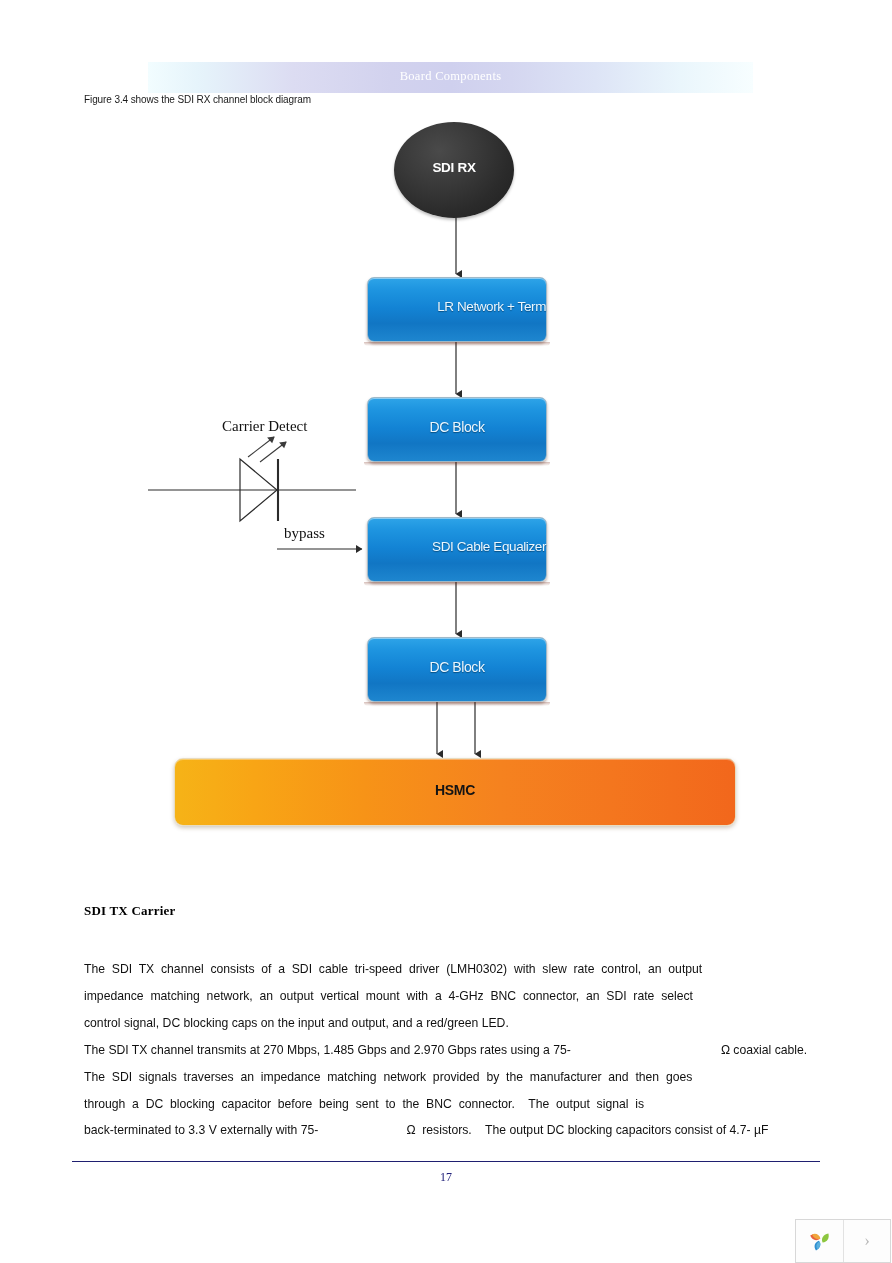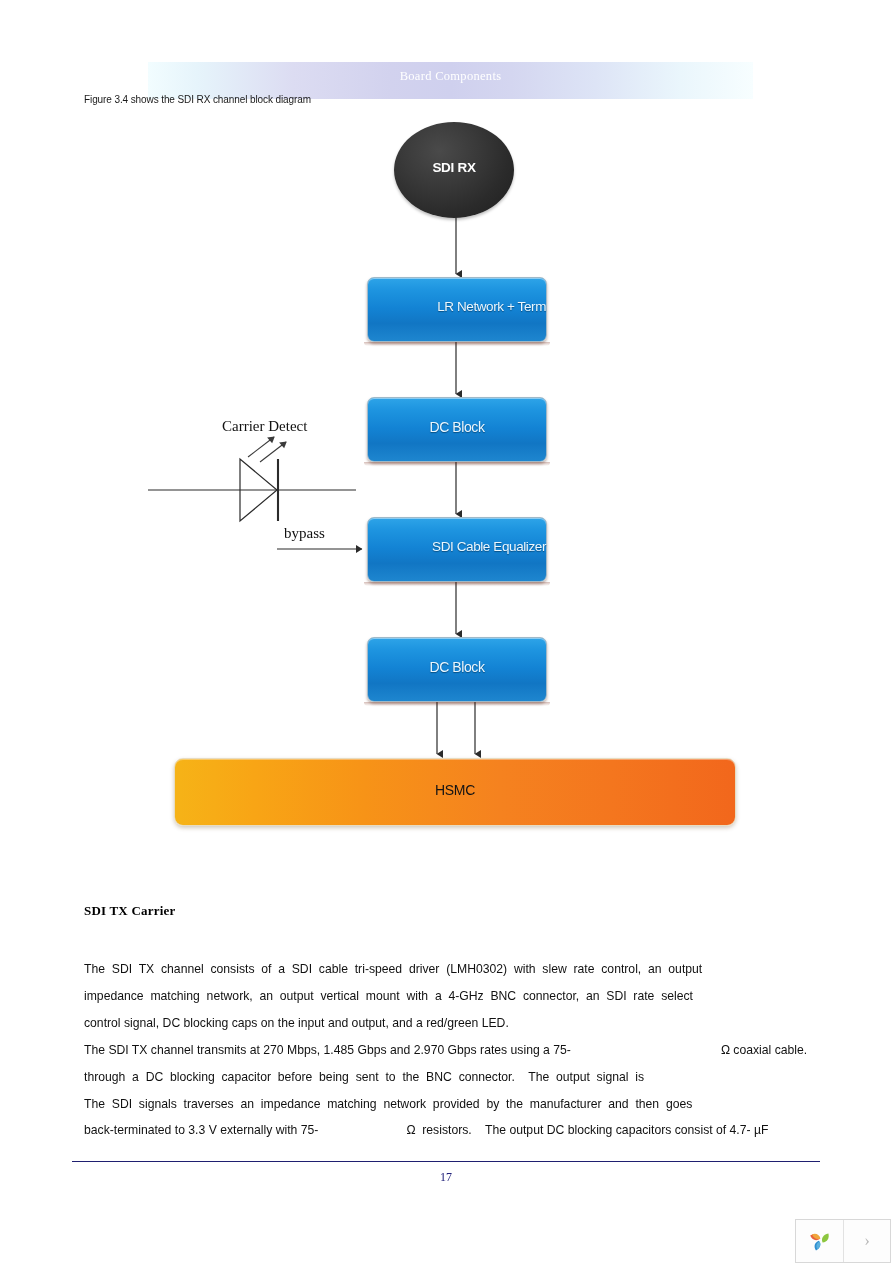--- a/index.html
+++ b/index.html
@@ -15,21 +15,21 @@
     font-family: "Liberation Sans", sans-serif;
     color: #000000;
   }
 
   
   .banner {
     position: absolute;
     left: 148px;
     top: 62px;
     width: 605px;
-    height: 37px;
+    height: 31px;
     background: linear-gradient(to right,
         #f2fdff 0%,
         #e6f4fb 8%,
         #dcdcf2 24%,
         #d2d2ee 40%,
         #cfd0ee 50%,
         #d4d6f0 60%,
         #dde4f6 74%,
         #eaf6fc 88%,
         #f7feff 100%);
@@ -149,20 +149,21 @@
     box-shadow: 0 2px 4px rgba(90,60,20,0.28), inset 0 1px 0 rgba(255,255,255,0.35);
   }
   .hsmc-box span {
     position: absolute;
     left: 0; right: 0;
     top: 23px;
     text-align: center;
     color: #141414;
     font-size: 14px;
     letter-spacing: -0.3px;
+    font-weight: bold;
   }
 
   
   .diag-label {
     position: absolute;
     font-family: "Liberation Serif", serif;
     font-size: 15px;
     color: #111111;
     white-space: nowrap;
   }
@@ -319,22 +320,22 @@
 <div class="section-heading">SDI TX Carrier</div>
 
 <div class="para" id="para-1">
   <span class="ln">The  SDI  TX  channel  consists  of  a  SDI  cable  tri-speed  driver  (LMH0302)  with  slew  rate  control,  an  output</span>
   <span class="ln">impedance  matching  network,  an  output  vertical  mount  with  a  4-GHz  BNC  connector,  an  SDI  rate  select</span>
   <span class="ln">control signal, DC blocking caps on the input and output, and a red/green LED.</span>
 </div>
 
 <div class="para" id="para-2">
   <span class="ln"><span>The SDI TX channel transmits at 270 Mbps, 1.485 Gbps and 2.970 Gbps rates using a 75-</span><span class="gap-wide"></span><span>Ω coaxial cable.</span></span>
+  <span class="ln">The  SDI  signals  traverses  an  impedance  matching  network  provided  by  the  manufacturer  and  then  goes</span>
   <span class="ln">through  a  DC  blocking  capacitor  before  being  sent  to  the  BNC  connector.    The  output  signal  is</span>
-  <span class="ln">The  SDI  signals  traverses  an  impedance  matching  network  provided  by  the  manufacturer  and  then  goes</span>
   <span class="ln"><span>back-terminated to 3.3 V externally with 75-</span><span class="gap-mid"></span><span>Ω  resistors.    The output DC blocking capacitors consist of 4.7- µF</span></span>
 </div>
 
 <div class="footer-rule"></div>
 <div class="page-number">17</div>
 
 <div class="widget">
   <div class="widget-logo">
     <svg width="26" height="26" viewBox="0 0 26 26">
       <path d="M3.2,7.6 C7.4,5.0 11.6,6.4 13.2,10.6 C9.6,13.4 5.2,12.4 3.2,7.6 Z" fill="#e8613c"></path>

